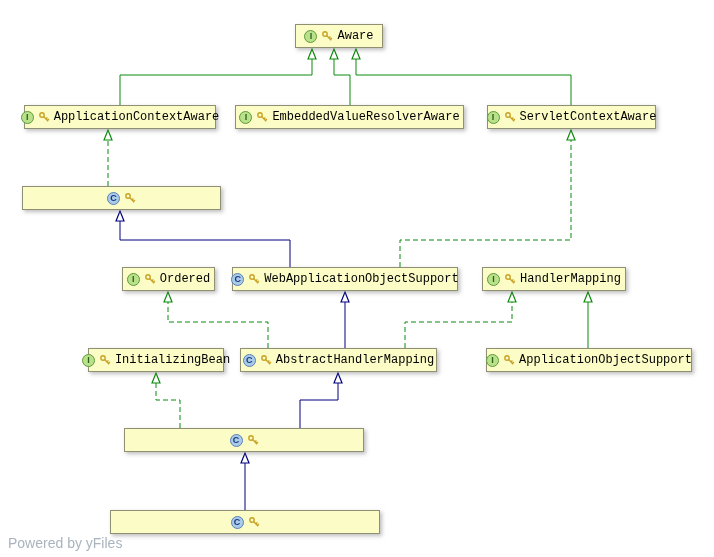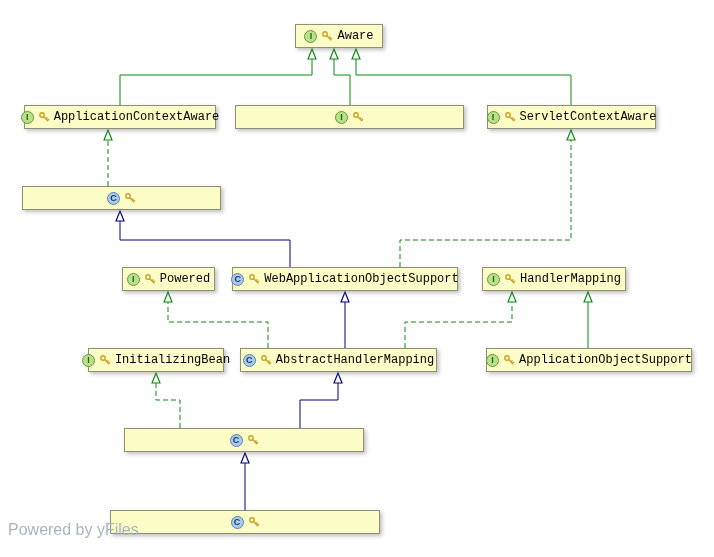--- a/index.html
+++ b/index.html
@@ -35,22 +35,22 @@
     display:flex; align-items:center; justify-content:center;
     font-size:9px; font-weight:bold;
     flex:0 0 auto;
   }
   .badge.iface { background:#b9e18a; border:1px solid #5f9b3a; color:#2c611b; }
   .badge.cls   { background:#a9cae9; border:1px solid #5a82b4; color:#17377a; }
   .keyicon { width:12px; height:12px; flex:0 0 auto; }
   .node-label { line-height:22px;font-family:Liberation Mono, monospace; }
   #watermark {
     position:absolute;
-    left:8px; bottom:18px;
-    font-size:16px;
+    left:8px; bottom:6px;
+    font-size:14px;
     color:#a9b4be;
   }
 </style>
 </head>
 <body>
 
 <div id="canvas">
 
   <svg id="edge-layer" xmlns="http://www.w3.org/2000/svg">
     <defs>
@@ -96,20 +96,21 @@
       </svg>
     <span class="node-label">ApplicationContextAware</span>
   </div>
 
   <div class="node" style="left:235px; top:105px; width:229px;">
     <span class="badge iface">I</span>
     <svg class="keyicon" viewBox="0 0 12 12">
         <circle cx="4" cy="4" r="2.2" fill="none" stroke="#c9a227" stroke-width="1.4"></circle>
         <path d="M5.6,5.6 L10.2,10.2 M8,8 L9.4,6.6 M9.5,9.5 L10.9,8.1" fill="none" stroke="#c9a227" stroke-width="1.4"></path>
       </svg>
+    <span class="node-label">EmbeddedValueResolverAware</span>
   </div>
 
   <div class="node" style="left:487px; top:105px; width:169px;">
     <span class="badge iface">I</span>
     <svg class="keyicon" viewBox="0 0 12 12">
         <circle cx="4" cy="4" r="2.2" fill="none" stroke="#c9a227" stroke-width="1.4"></circle>
         <path d="M5.6,5.6 L10.2,10.2 M8,8 L9.4,6.6 M9.5,9.5 L10.9,8.1" fill="none" stroke="#c9a227" stroke-width="1.4"></path>
       </svg>
     <span class="node-label">ServletContextAware</span>
   </div>
@@ -121,21 +122,21 @@
         <path d="M5.6,5.6 L10.2,10.2 M8,8 L9.4,6.6 M9.5,9.5 L10.9,8.1" fill="none" stroke="#c9a227" stroke-width="1.4"></path>
       </svg>
   </div>
 
   <div class="node" style="left:122px; top:267px; width:93px;">
     <span class="badge iface">I</span>
     <svg class="keyicon" viewBox="0 0 12 12">
         <circle cx="4" cy="4" r="2.2" fill="none" stroke="#c9a227" stroke-width="1.4"></circle>
         <path d="M5.6,5.6 L10.2,10.2 M8,8 L9.4,6.6 M9.5,9.5 L10.9,8.1" fill="none" stroke="#c9a227" stroke-width="1.4"></path>
       </svg>
-    <span class="node-label">Powered</span>
+    <span class="node-label">Ordered</span>
   </div>
 
   <div class="node" style="left:232px; top:267px; width:226px;">
     <span class="badge cls">C</span>
     <svg class="keyicon" viewBox="0 0 12 12">
         <circle cx="4" cy="4" r="2.2" fill="none" stroke="#c9a227" stroke-width="1.4"></circle>
         <path d="M5.6,5.6 L10.2,10.2 M8,8 L9.4,6.6 M9.5,9.5 L10.9,8.1" fill="none" stroke="#c9a227" stroke-width="1.4"></path>
       </svg>
     <span class="node-label">WebApplicationObjectSupport</span>
   </div>

